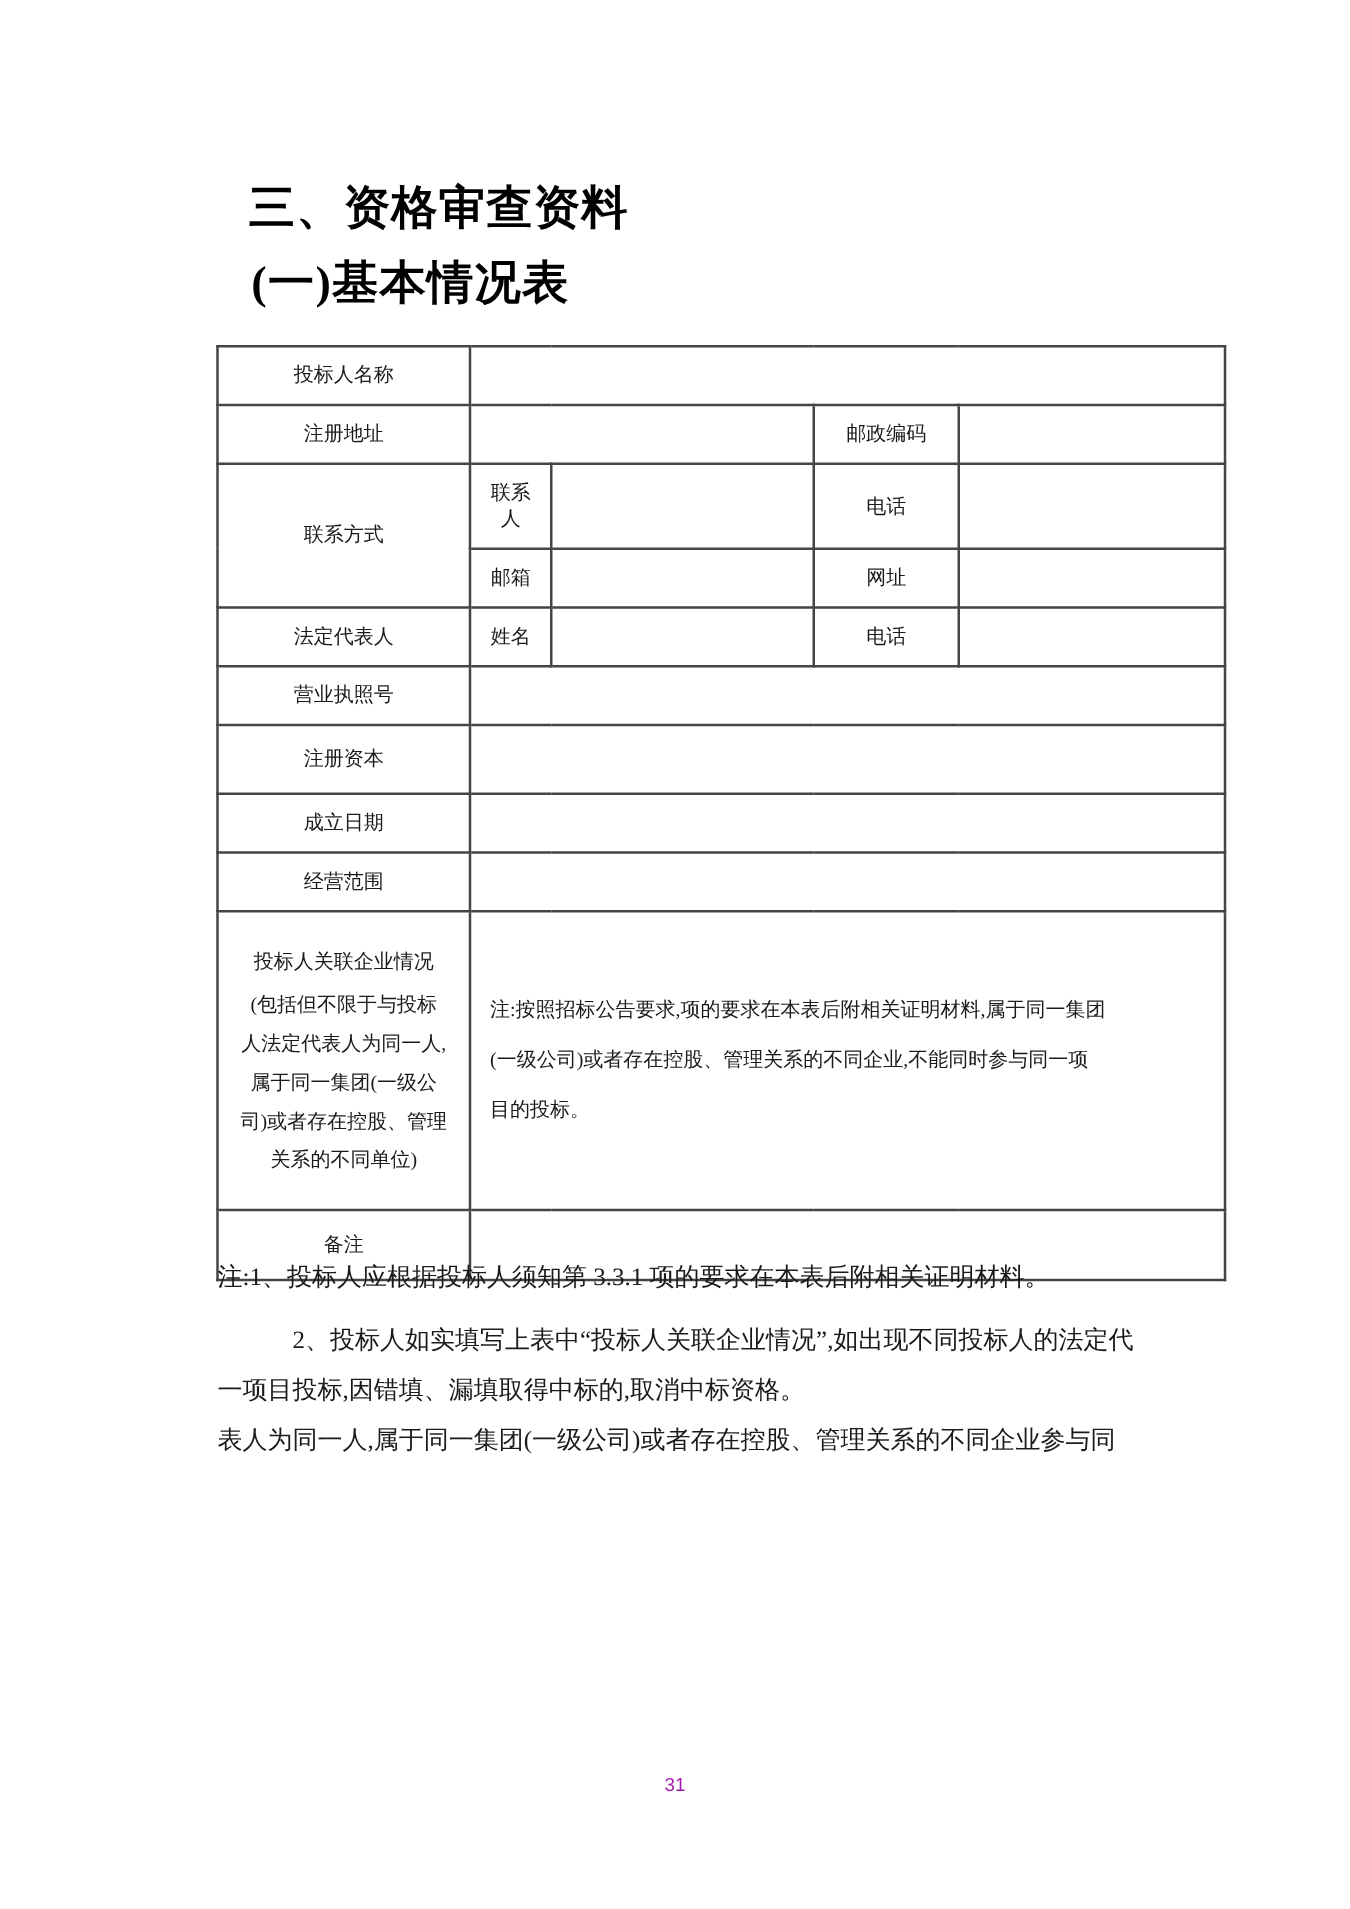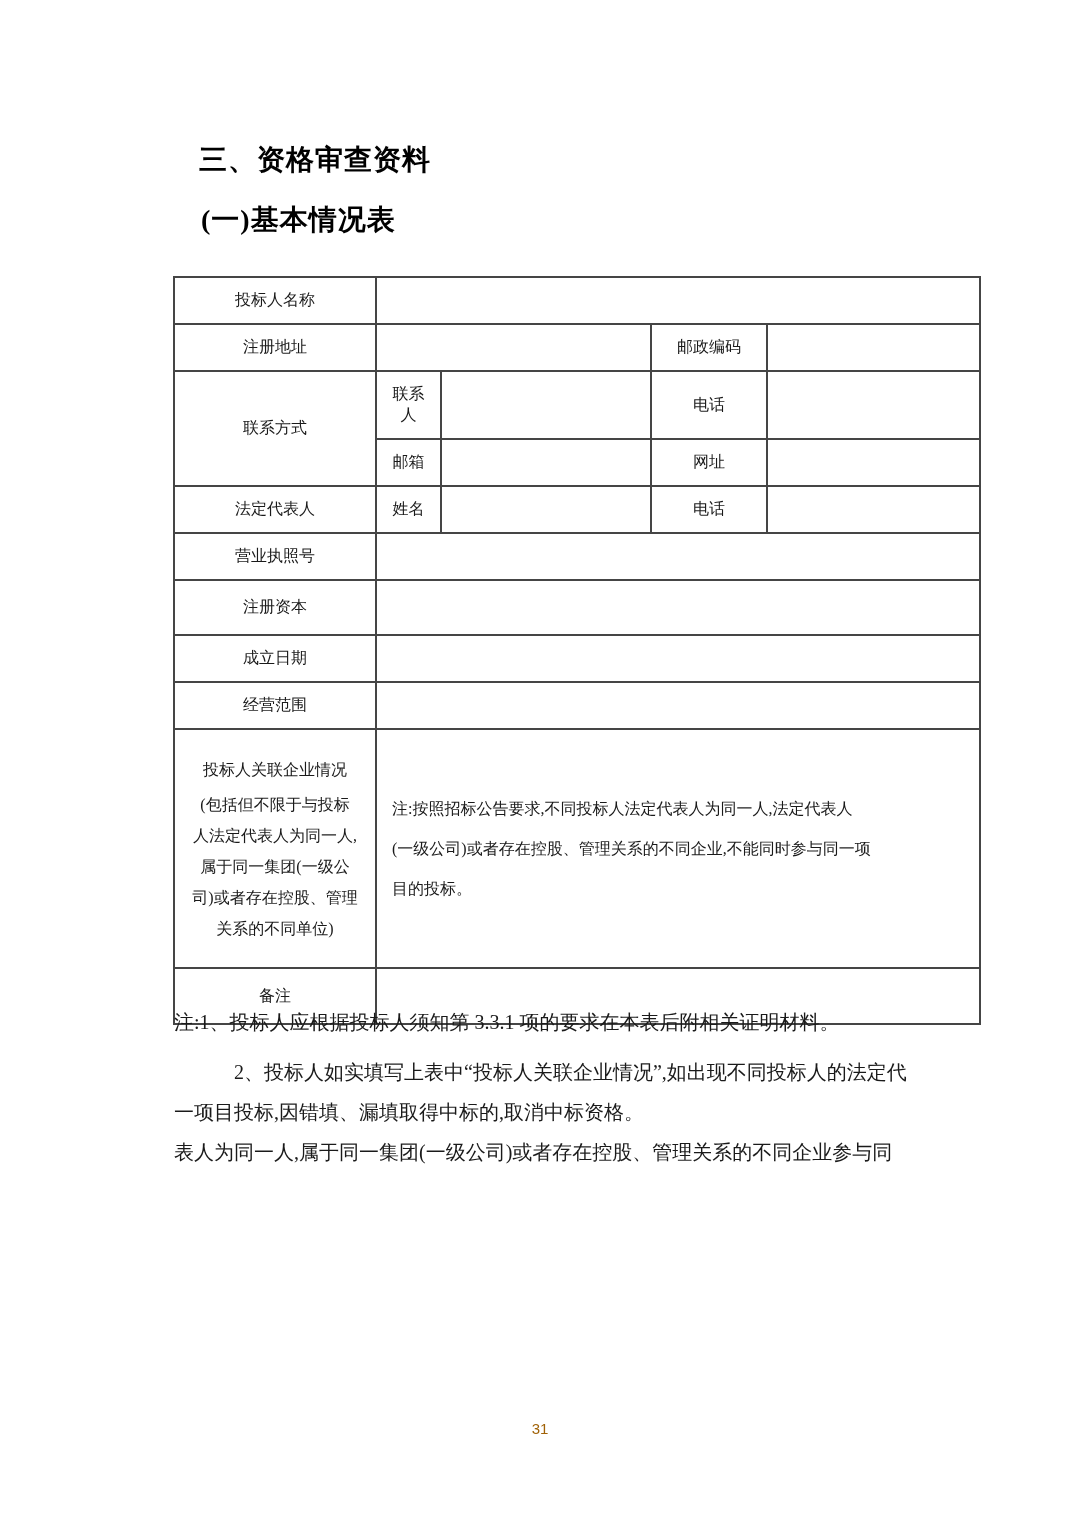--- a/index.html
+++ b/index.html
@@ -11,21 +11,21 @@
     color: #1a1a1a;
     position: relative;
     overflow: hidden;
   }
   .page { position: absolute; inset: 0; }
 
   .heading {
     position: absolute;
     margin: 0;
     font-weight: bold;
-    font-size: 28px;
+    font-size: 37px;
     letter-spacing: 1px;
     white-space: nowrap;
     color: #000000;
   }
   .heading-section { left: 199px; top: 141px; }
   .heading-subsection { left: 201px; top: 201px; }
 
   table.basic-info {
     position: absolute;
     left: 173px; top: 276px;
@@ -80,21 +80,21 @@
   .note1 { margin-bottom: 10px; }
   .note-indent { text-indent: 60px; }
 
   .page-number {
     position: absolute;
     left: 0; top: 1420px;
     width: 100%;
     text-align: center;
     font-family: "Liberation Sans", "DejaVu Sans", sans-serif;
     font-size: 15px;
-    color: #a16207;
+    color: #a21caf;
   }
 </style>
 </head>
 <body>
 
 <div class="page">
 
   <h1 class="heading heading-section">三、资格审查资料</h1>
   <h2 class="heading heading-subsection">(一)基本情况表</h2>
 
@@ -156,21 +156,21 @@
       <tr class="r10">
         <td class="lbl affiliate-lbl">
           <div class="aff-line aff-line-first">投标人关联企业情况</div>
           <div class="aff-line">(包括但不限于与投标</div>
           <div class="aff-line">人法定代表人为同一人,</div>
           <div class="aff-line">属于同一集团(一级公</div>
           <div class="aff-line">司)或者存在控股、管理</div>
           <div class="aff-line">关系的不同单位)</div>
         </td>
         <td class="val aff-note" colspan="4">
-          <div class="aff-note-line">注:按照招标公告要求,不同投标人法定代表人为同一人,法定代表人</div>
+          <div class="aff-note-line">注:按照招标公告要求,项的要求在本表后附相关证明材料,属于同一集团</div>
           <div class="aff-note-line">(一级公司)或者存在控股、管理关系的不同企业,不能同时参与同一项</div>
           <div class="aff-note-line">目的投标。</div>
         </td>
       </tr>
       <tr class="r11">
         <td class="lbl">备注</td>
         <td class="val" colspan="4"></td>
       </tr>
     </tbody>
   </table>

